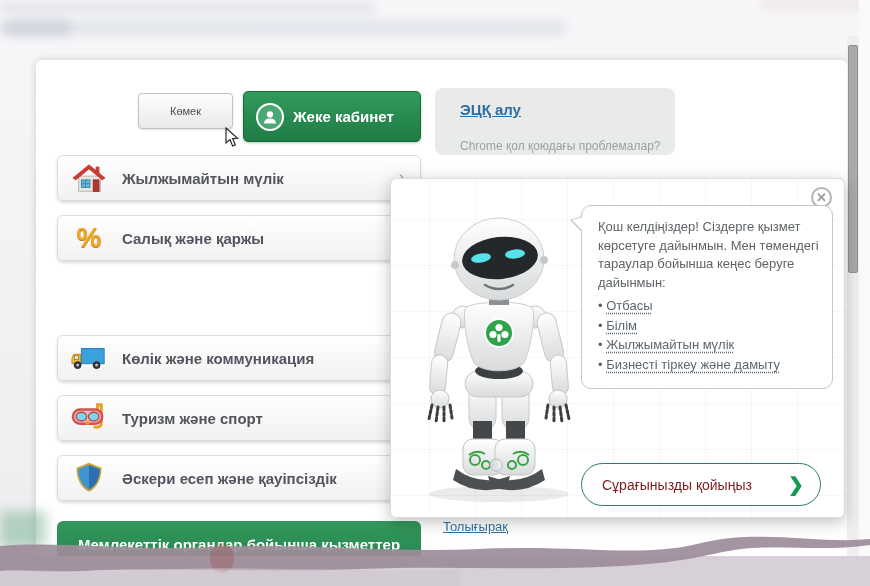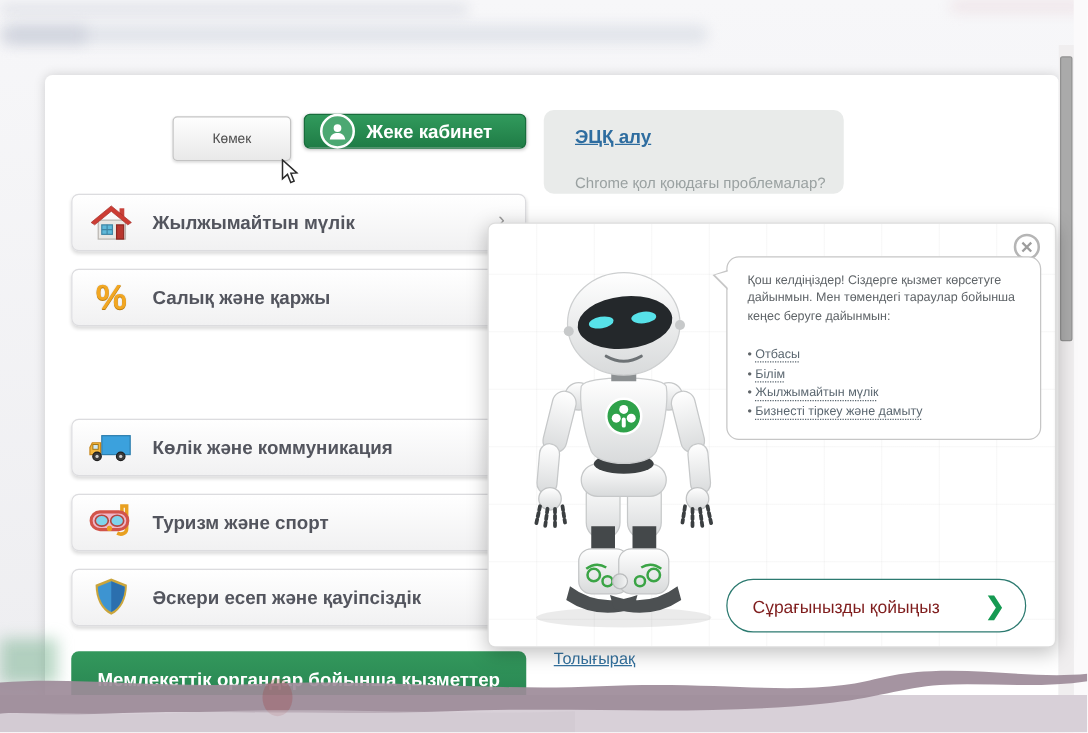--- a/index.html
+++ b/index.html
@@ -23,21 +23,21 @@
                   background:#aaa; border:1px solid #909090; border-radius:2px; z-index:3; }
   .right-strip { position:absolute; left:859px; top:0; width:11px; height:586px;
                  background:#fbfafb; z-index:2; }
 
   
   .btn-help { position:absolute; left:138px; top:93px; width:95px; height:36px;
               background:linear-gradient(#fefefe,#e9e9e9); border:1px solid #c3c3c3;
               border-radius:4px; color:#4d4d4d; font-size:11px; z-index:5;
               display:flex; align-items:center; justify-content:center;
               box-shadow:0 1px 2px rgba(0,0,0,.12); cursor:pointer; }
-  .btn-cabinet { position:absolute; left:243px; top:91px; width:178px; height:28px;
+  .btn-cabinet { position:absolute; left:243px; top:91px; width:178px; height:51px;
               background:linear-gradient(#319a5c,#1f7c46); border:1px solid #186d3c;
               border-radius:5px; color:#fff; font-size:15px; font-weight:bold; z-index:5;
               display:flex; align-items:center; gap:9px; padding-left:12px;
               box-shadow:0 1px 3px rgba(0,0,0,.25); cursor:pointer; }
   .avatar-circ { width:28px; height:28px; border-radius:50%; background:#4ca872;
               border:2px solid #fff; display:flex; align-items:center; justify-content:center; }
 
   .eds-box { position:absolute; left:435px; top:88px; width:240px; height:67px;
              background:#e9ebea; border-radius:8px; z-index:4; padding:13px 0 0 25px; }
   .eds-link { color:#2e6da0; font-size:15px; font-weight:bold; text-decoration:underline; cursor:pointer; }
@@ -65,28 +65,28 @@
            box-shadow:0 4px 16px rgba(0,0,0,.25);
            background-image:linear-gradient(rgba(90,90,90,.05) 1px, transparent 1px),
                             linear-gradient(90deg, rgba(90,90,90,.05) 1px, transparent 1px);
            background-size:46px 46px; background-position:-8px -6px; }
   .popup-close { position:absolute; right:12px; top:8px; width:21px; height:21px;
            border:2px solid #b5b5b5; border-radius:50%; color:#9d9d9d; font-size:13px;
            font-weight:bold; display:flex; align-items:center; justify-content:center;
            cursor:pointer; background:#fff; }
   .bubble { position:absolute; left:190px; top:26px; width:252px;
            background:#fff; border:1px solid #c6c6c6; border-radius:10px;
-           padding:12px 12px 12px 16px; color:#5f6468; font-size:10px; line-height:1.44; }
+           padding:12px 12px 12px 16px; color:#5f6468; font-size:13px; line-height:1.44; }
   .bubble .tail1 { position:absolute; left:-12px; top:10px; width:0; height:0;
            border-top:4px solid transparent; border-bottom:12px solid transparent;
            border-right:12px solid #c6c6c6; }
   .bubble .tail2 { position:absolute; left:-10px; top:11px; width:0; height:0;
            border-top:3px solid transparent; border-bottom:11px solid transparent;
            border-right:11px solid #fff; }
-  .topics { list-style:none; margin-top:16px; }
+  .topics { list-style:none; margin-top:4px; }
   .topics li { margin:1px 0; }
   .topic-link { color:#5b6770; text-decoration:underline; text-decoration-style:dotted;
            text-underline-offset:3px; cursor:pointer; }
   .ask-pill { position:absolute; left:190px; top:284px; width:240px; height:43px;
            border:1.5px solid #2c7a70; border-radius:22px; background:#fff;
            display:flex; align-items:center; padding:0 16px 0 20px; cursor:pointer; }
   .ask-pill .ask-label { color:#7f1d1d; font-size:14px; flex:1; }
   .ask-pill .ask-arrow { color:#169a52; font-size:19px; font-weight:bold; }
 
   .more-link { position:absolute; left:443px; top:519px; color:#33719e; font-size:13px;

